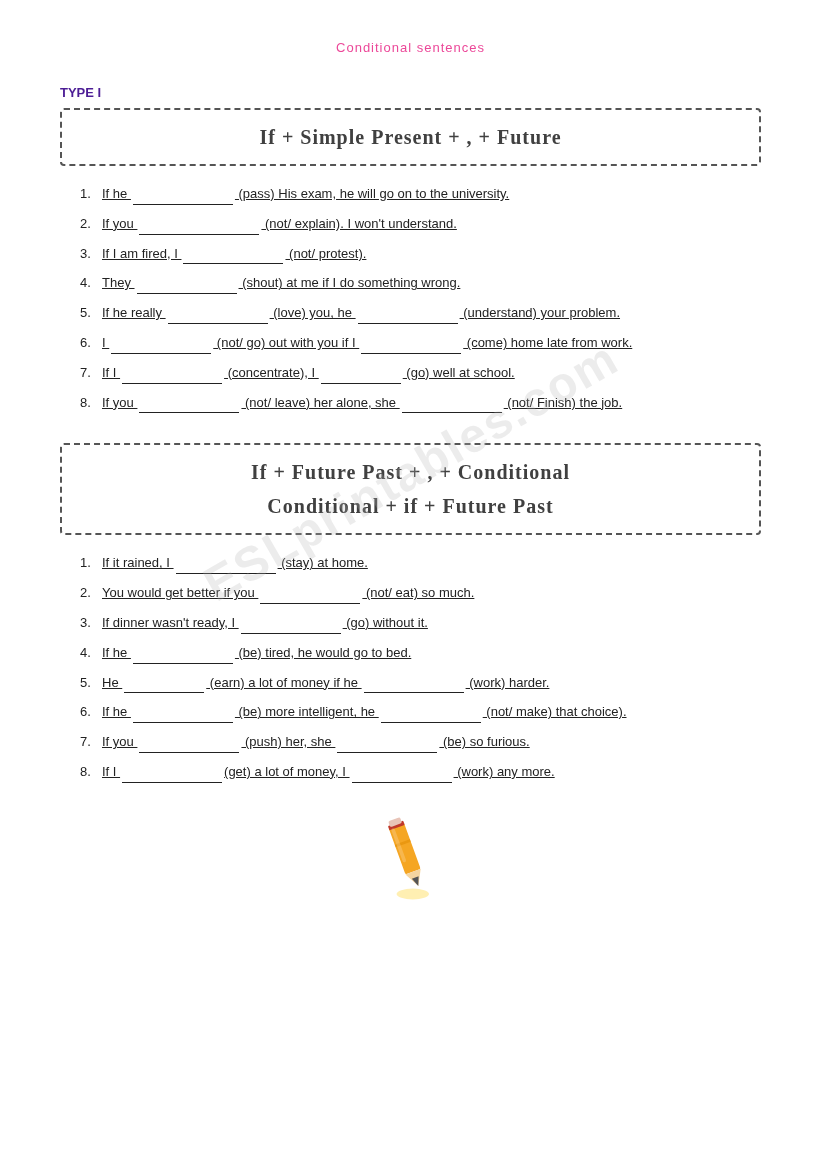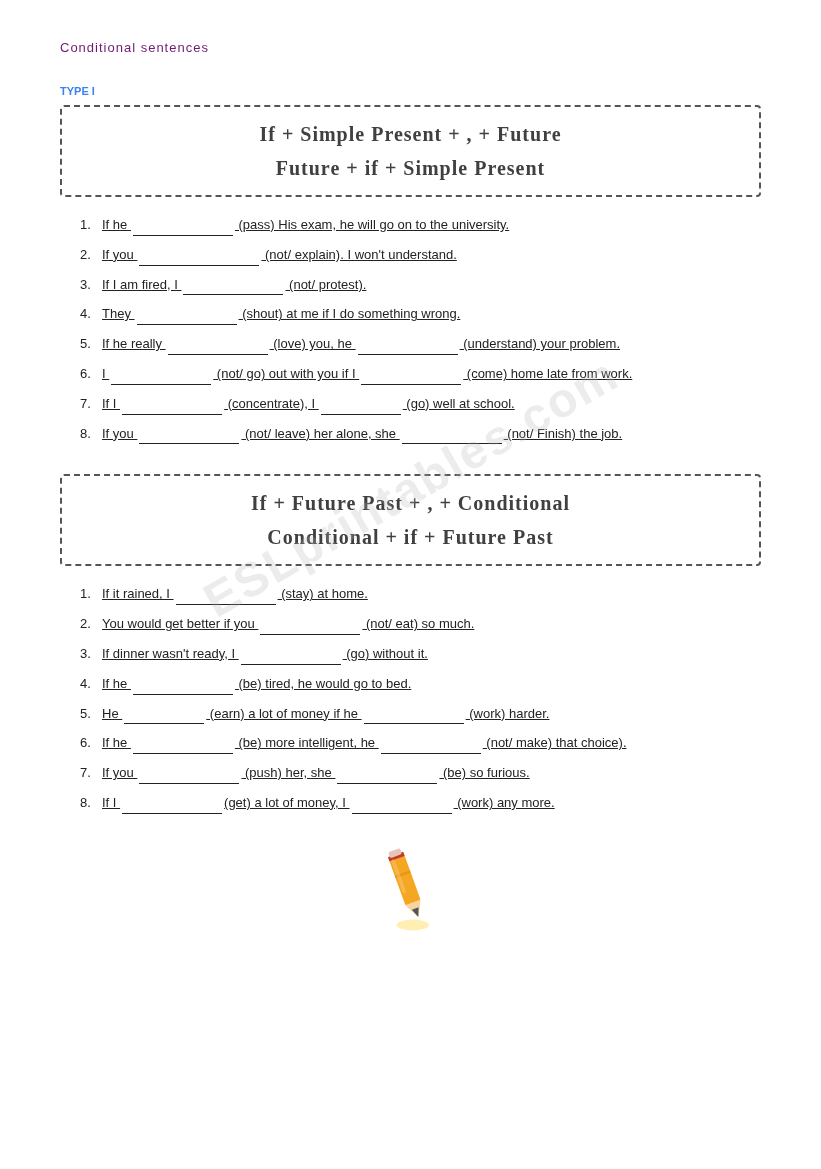--- a/index.html
+++ b/index.html
@@ -8,32 +8,33 @@
       width: 821px;
       min-height: 1169px;
       background: #ffffff;
       font-family: Arial, sans-serif;
       font-size: 13px;
       color: #222;
       padding: 40px 60px;
     }
 
     .page-title {
+      text-align: center;
       font-size: 13px;
       font-weight: normal;
       letter-spacing: 1px;
       margin-bottom: 30px;
-      color: #701a75;
+      color: #ec4899;
     }
 
     .type-label {
       font-weight: bold;
-      font-size: 11px;
+      font-size: 13px;
       margin-bottom: 8px;
-      color: #3b82f6;
+      color: #4c1d95;
       margin-top: 20px;
     }
 
     .formula-box {
       border: 2px dashed #555;
       border-radius: 4px;
       padding: 10px 16px;
       margin-bottom: 18px;
       text-align: center;
     }
@@ -125,21 +126,20 @@
 
 <div style="position:relative;">
   <div class="watermark">ESLprintables.com</div>
 
   <h1 class="page-title">Conditional sentences</h1>
 
   <div class="section">
     <div class="type-label">TYPE I</div>
     <div class="formula-box">
       <div class="formula-text">If + Simple Present + , + Future</div>
-      <div class="formula-text">Future + if + Simple Present</div>
     </div>
 
     <ol class="exercises" style="padding-left:20px; list-style: none;">
 
       <li>
         <span class="ex-num">1.</span>
         <span class="ex-content">
           If he <span class="blank"></span> (pass) His exam, he will go on to the university.
         </span>
       </li>

